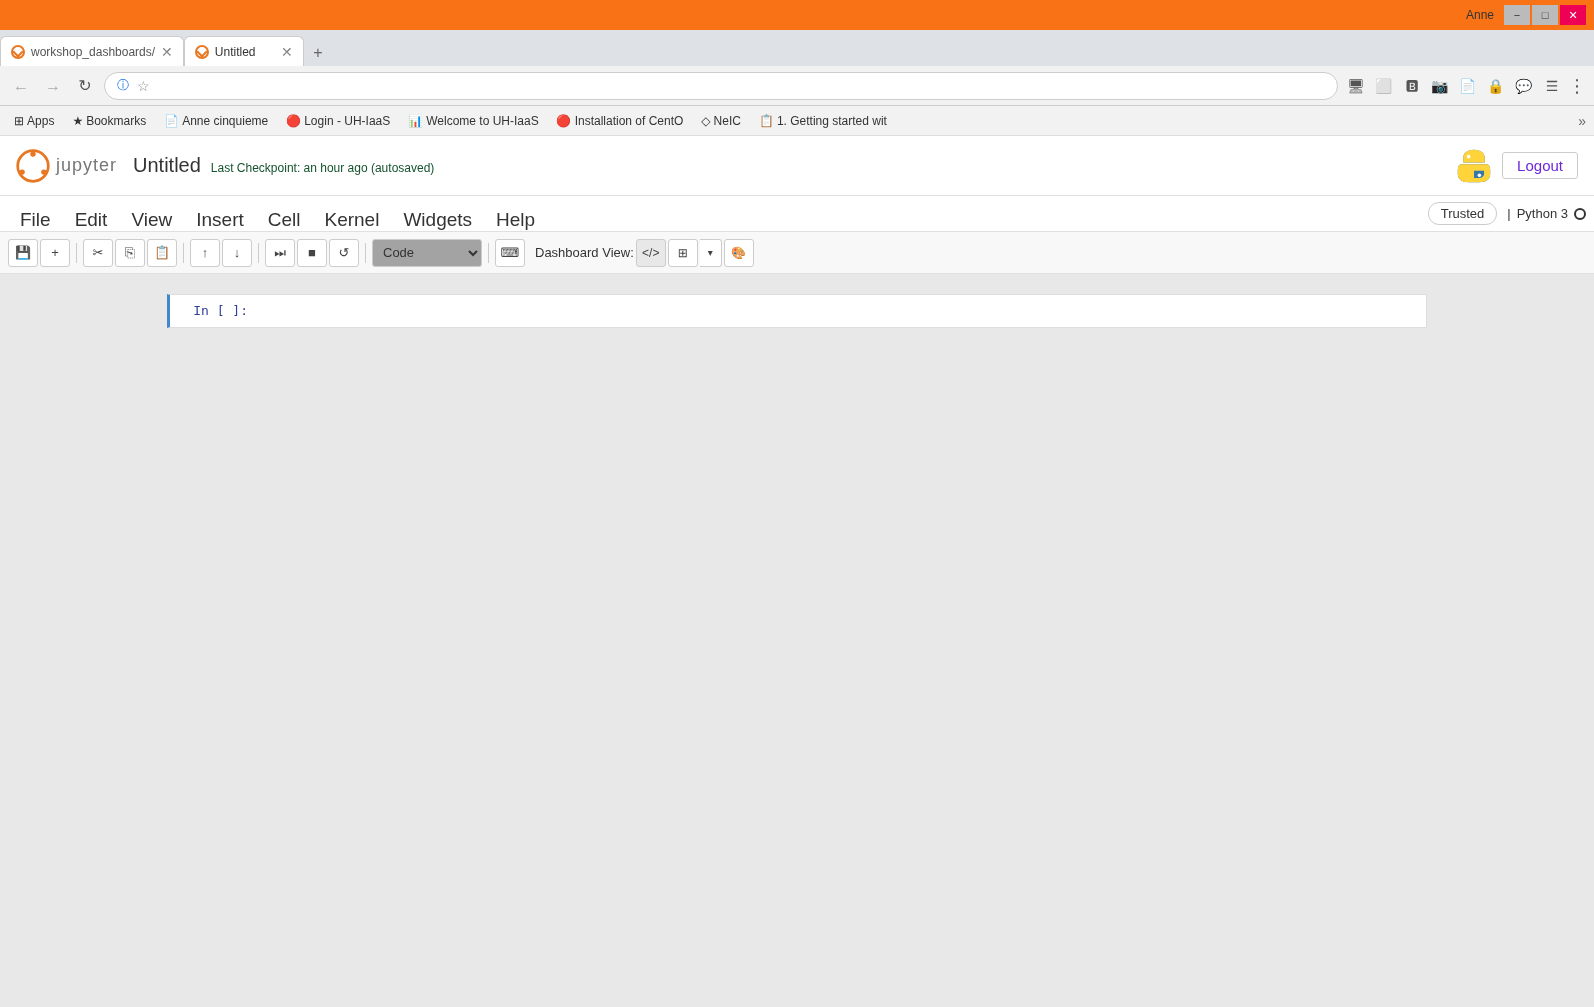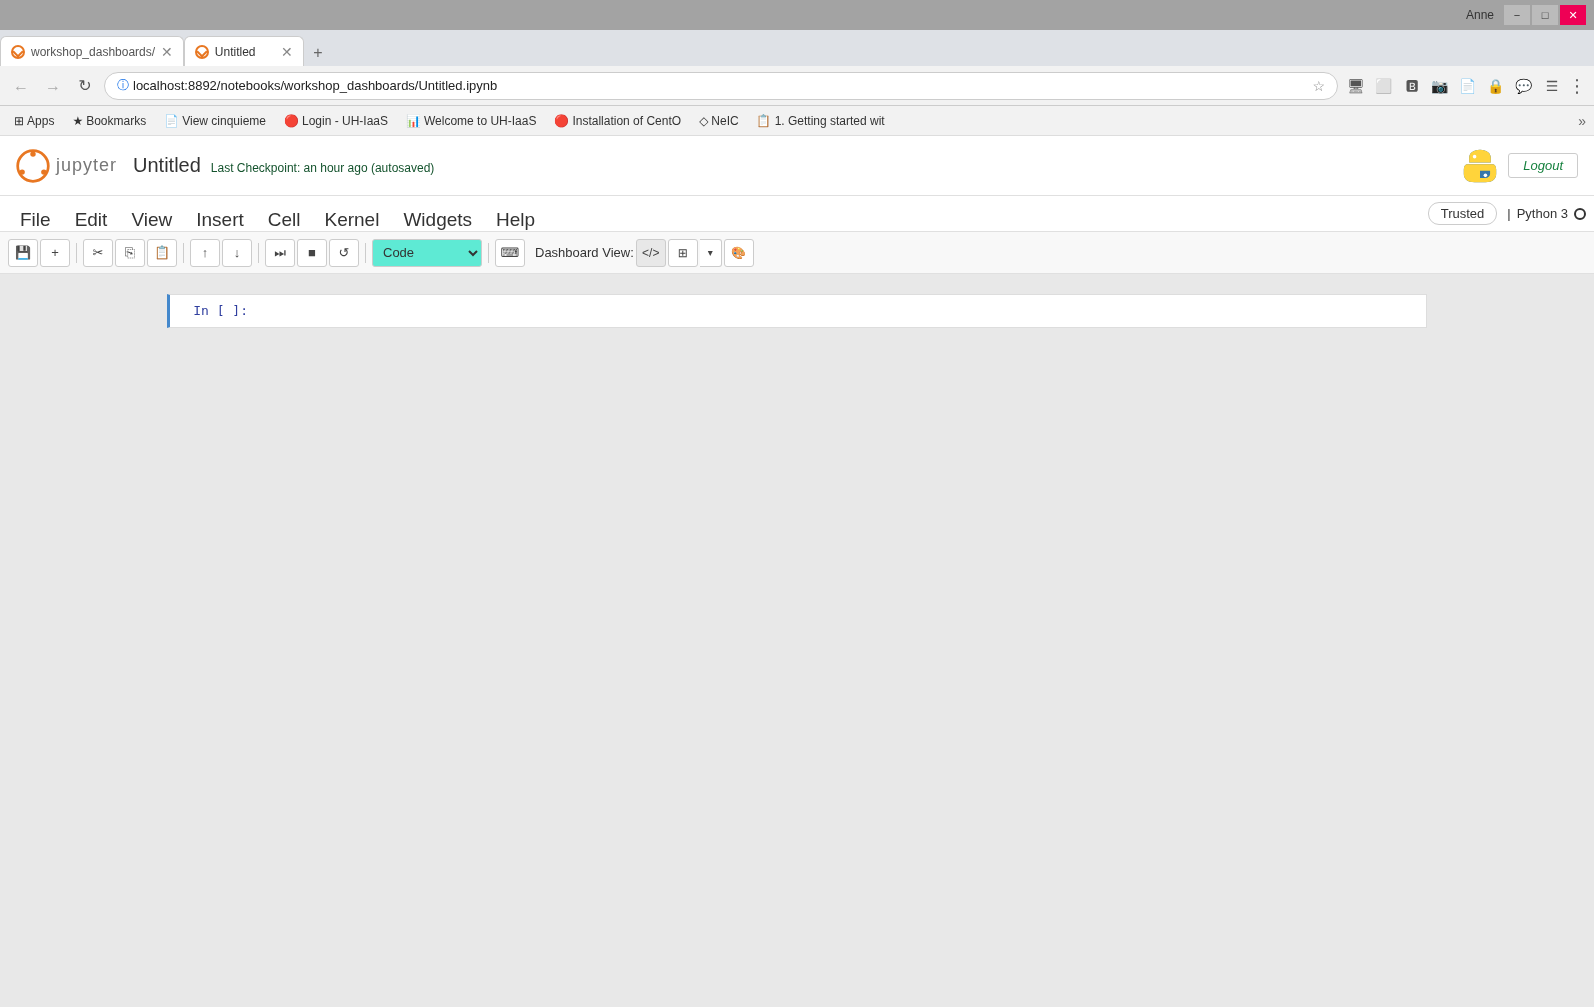--- a/index.html
+++ b/index.html
@@ -10,21 +10,21 @@
       width: 1594px;
       height: 1007px;
       background: #dee1e6;
       display: flex;
       flex-direction: column;
     }
 
     
     .title-bar {
       height: 30px;
-      background: #a3a3a3;
+      background: #f97316;
       display: flex;
       align-items: center;
       justify-content: flex-end;
       padding-right: 8px;
     }
     .title-bar-user {
       font-size: 12px;
       color: #333;
       margin-right: 8px;
     }
@@ -247,24 +247,23 @@
     }
     .python-logo {
       width: 36px;
       height: 36px;
     }
     .logout-btn {
       padding: 4px 14px;
       background: #fff;
       border: 1px solid #ccc;
       border-radius: 3px;
-      font-size: 13px;
-      cursor: pointer;
-      color: #15803d;
-      font-style: italic;
+      font-size: 15px;
+      cursor: pointer;
+      color: #6d28d9;
     }
 
     
     .jupyter-menubar {
       height: 36px;
       background: #fff;
       border-bottom: 1px solid #e0e0e0;
       display: flex;
       align-items: center;
       padding: 0 8px;
@@ -329,21 +328,21 @@
     .tool-separator {
       width: 1px;
       height: 20px;
       background: #ccc;
       margin: 0 4px;
     }
     .cell-type-select {
       height: 28px;
       border: 1px solid #ccc;
       border-radius: 3px;
-      background: #5eead4;
+      background: #a3a3a3;
       padding: 0 6px;
       font-size: 13px;
       color: #333;
       cursor: pointer;
       width: 110px;
     }
     .dashboard-view-label {
       font-size: 13px;
       color: #333;
       margin-left: 8px;
@@ -466,21 +465,20 @@
     </div>
     <button class="new-tab-btn">+</button>
   </div>
 
   <div class="address-bar">
     <button class="nav-btn" disabled="">←</button>
     <button class="nav-btn" disabled="">→</button>
     <button class="nav-btn">↻</button>
     <div class="url-bar">
       <span class="url-bar-lock">ⓘ</span>
-      <span class="url-text">localhost:8892/notebooks/workshop_dashboards/Untitled.ipynb</span>
       <span class="url-star">☆</span>
     </div>
     <div class="toolbar-icons">
       <button class="toolbar-icon-btn">🖥</button>
       <button class="toolbar-icon-btn">⬜</button>
       <button class="toolbar-icon-btn">🅱</button>
       <button class="toolbar-icon-btn">📷</button>
       <button class="toolbar-icon-btn">📄</button>
       <button class="toolbar-icon-btn">🔒</button>
       <button class="toolbar-icon-btn">💬</button>
@@ -493,21 +491,21 @@
     <div class="bookmark-item">
       <span>⊞</span>
       <span>Apps</span>
     </div>
     <div class="bookmark-item">
       <span>★</span>
       <span>Bookmarks</span>
     </div>
     <div class="bookmark-item">
       <span>📄</span>
-      <span>View cinquieme</span>
+      <span>Anne cinquieme</span>
     </div>
     <div class="bookmark-item">
       <span>🔴</span>
       <span>Login - UH-IaaS</span>
     </div>
     <div class="bookmark-item">
       <span>📊</span>
       <span>Welcome to UH-IaaS</span>
     </div>
     <div class="bookmark-item">

